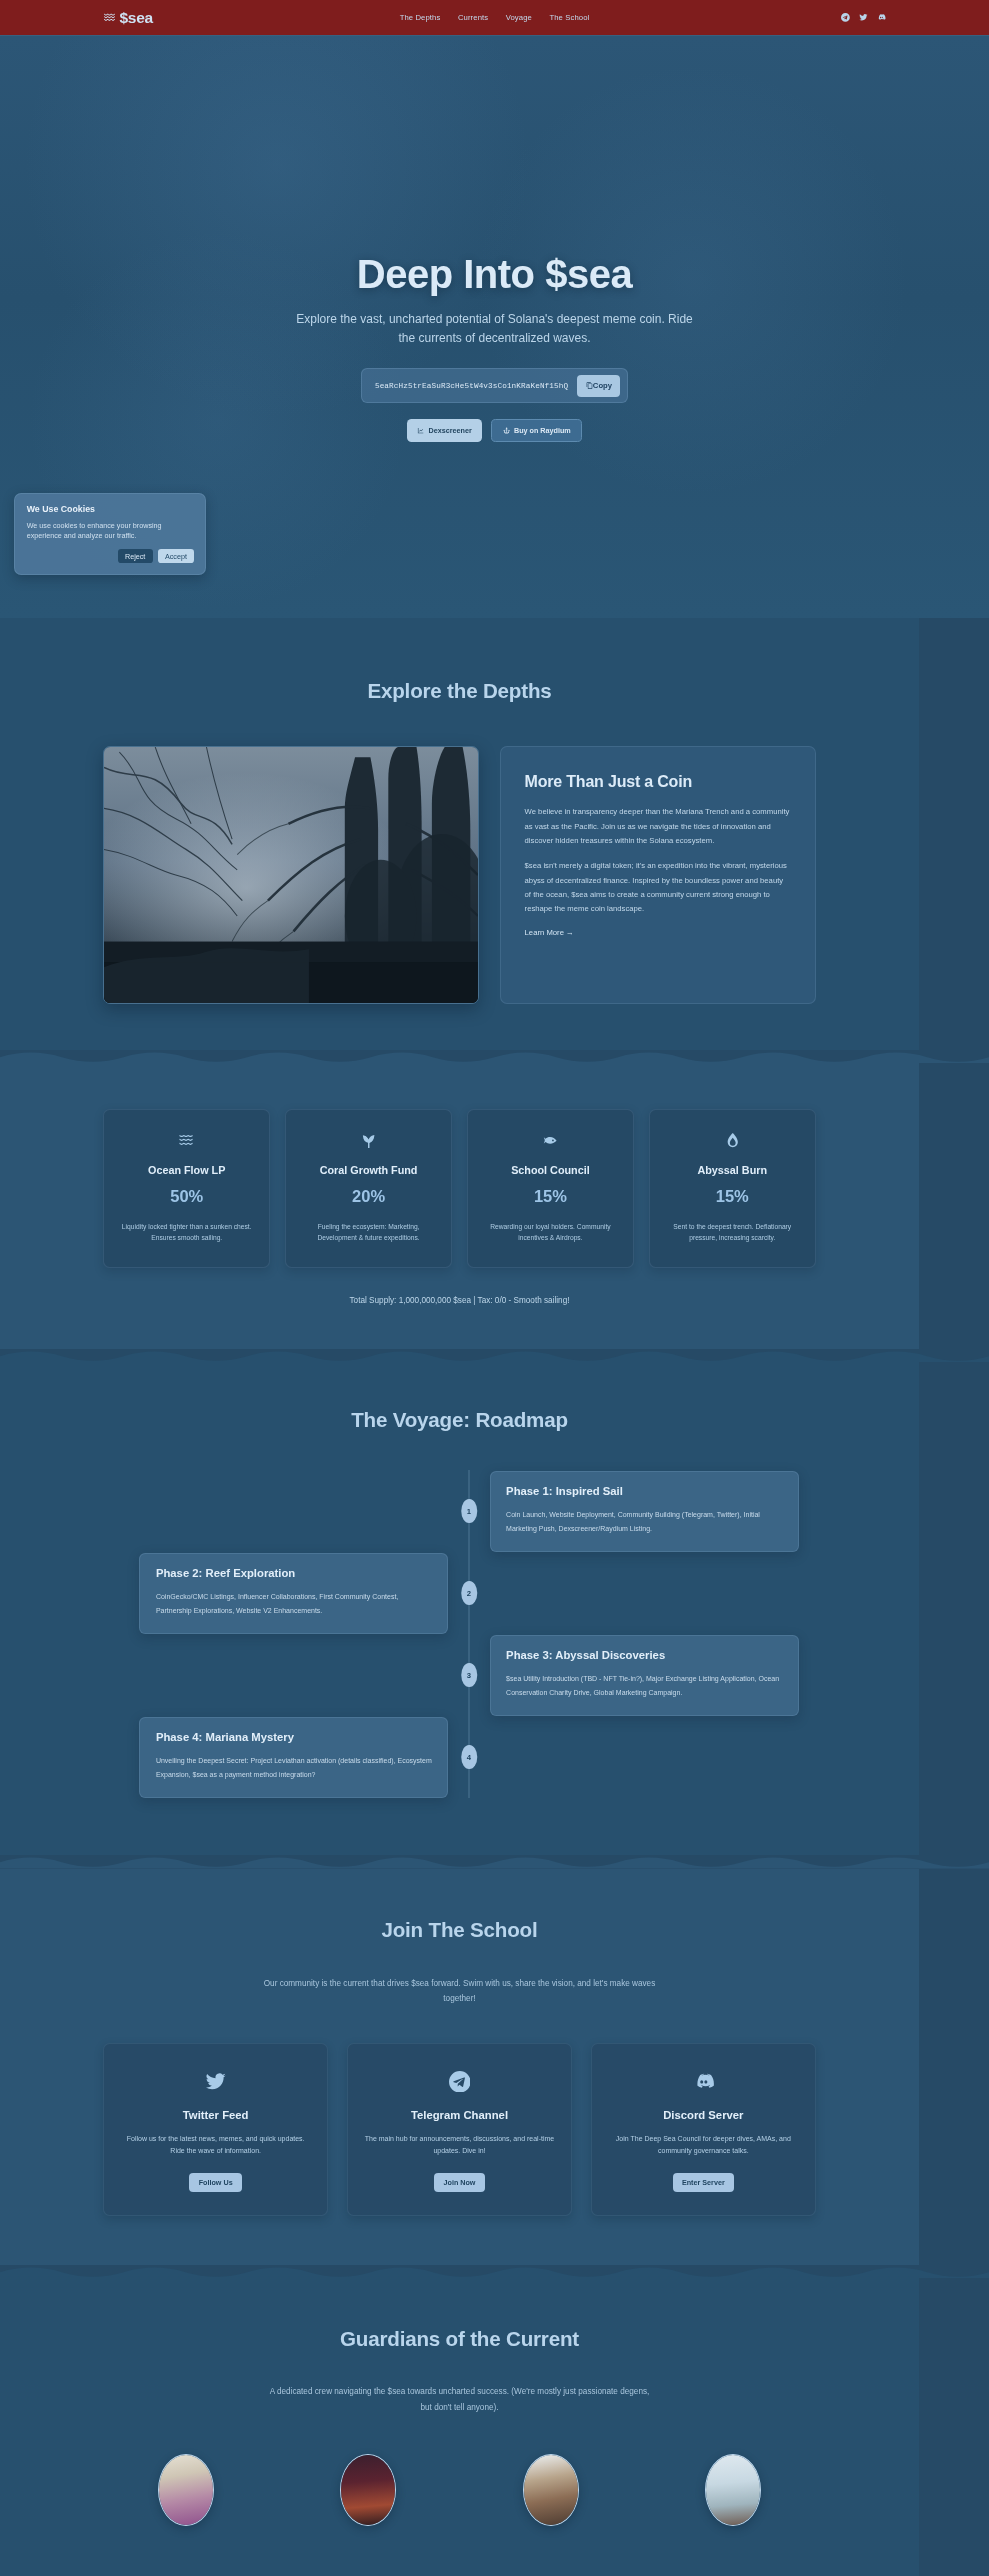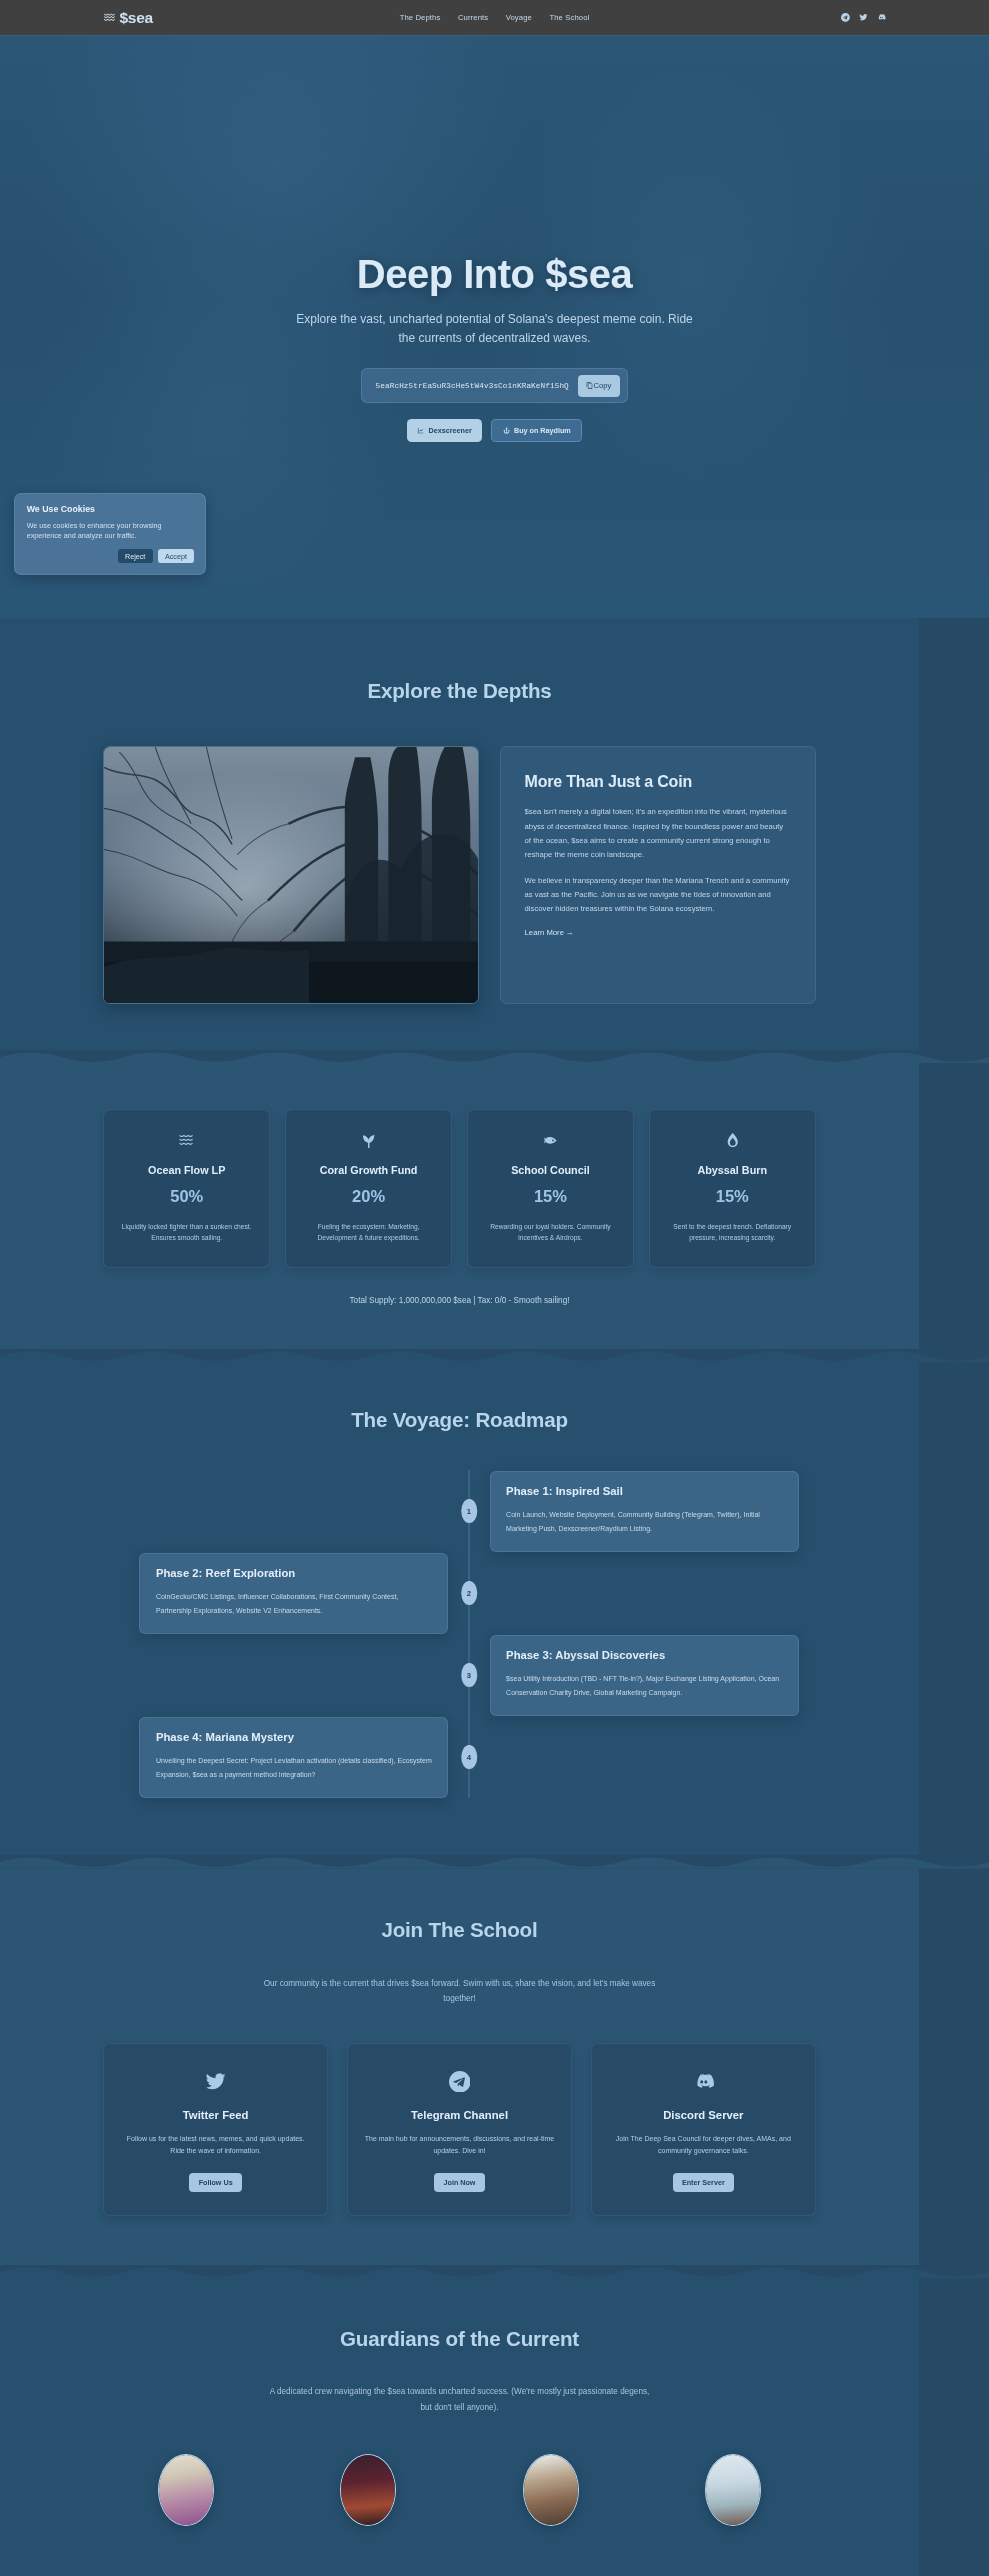--- a/index.html
+++ b/index.html
@@ -11,21 +11,21 @@
     -webkit-font-smoothing: antialiased;
   }
   body { width: 989px; overflow-x: hidden; }
 
   .page { width: 989px; position: relative; }
 
   
   .navbar {
     height: 36px;
     width: 989px;
-    background: #404040;
+    background: #7f1d1d;
     border-bottom: 0.5px solid #38617f;
     display: flex;
     align-items: center;
     position: relative;
   }
   .brand {
     display: flex; align-items: center; gap: 3.1px;
     margin-left: 103px;
   }
   .brand .wave-ico { width: 13.4px; height: 13.4px; display:block; }
@@ -78,21 +78,21 @@
   }
   .ca-addr {
     font-family: "Liberation Mono", monospace;
     font-size: 7.7px; color: #dbe9f6; letter-spacing: 0.1px;
   }
   .copy-btn {
     background: #a9c8e2; color: #214463;
     border: none; border-radius: 4.1px;
     height: 21.6px; padding: 0 8.2px;
     display: flex; align-items: center; gap: 0;
-    font-size: 7.7px; font-weight: 400; cursor: pointer;
+    font-size: 7.7px; font-weight: 700; cursor: pointer;
   }
   .copy-btn svg { width: 7.2px; height: 7.2px; fill: #214463; }
   .hero-btns { display: flex; gap: 9.3px; }
   .btn-light, .btn-outline {
     height: 23px; border-radius: 4.6px; display: flex; align-items: center;
     gap: 4.1px; padding: 0 10.3px; font-size: 7.2px; font-weight: 600; cursor: pointer;
     border: none;
   }
   .btn-light { background: #b4d0e7; color: #22455f; }
   .btn-outline { background: #3d6b91; color: #dce9f5; border: 0.5px solid #5d8bb0; }
@@ -365,22 +365,22 @@
           <rect y="380" width="730" height="120" fill="#131d25"></rect>
           <rect y="420" width="730" height="80" fill="#0e171e"></rect>
           <g fill="#1a262f" opacity=".9">
             <path d="M0 430 C80 400 140 420 200 400 C260 380 320 410 400 395 L400 500 L0 500 Z"></path>
           </g>
         </svg>
       </div>
 
       <div class="depths-card">
         <h3>More Than Just a Coin</h3>
+        <p>We believe in transparency deeper than the Mariana Trench and a community as vast as the Pacific. Join us as we navigate the tides of innovation and discover hidden treasures within the Solana ecosystem.</p>
         <p>$sea isn't merely a digital token; it's an expedition into the vibrant, mysterious abyss of decentralized finance. Inspired by the boundless power and beauty of the ocean, $sea aims to create a community current strong enough to reshape the meme coin landscape.</p>
-        <p>We believe in transparency deeper than the Mariana Trench and a community as vast as the Pacific. Join us as we navigate the tides of innovation and discover hidden treasures within the Solana ecosystem.</p>
         <a class="learn" href="#">Learn More  →</a>
       </div>
     </div>
   </div>
 
   <svg class="wave-div" viewBox="0 0 1920 26" preserveAspectRatio="none">
     <path d="M0 14 C40 2 80 2 120 14 C160 26 200 26 240 14 C280 2 320 2 360 14 C400 26 440 26 480 14 C520 2 560 2 600 14 C640 26 680 26 720 14 C760 2 800 2 840 14 C880 26 920 26 960 14 C1000 2 1040 2 1080 14 C1120 26 1160 26 1200 14 C1240 2 1280 2 1320 14 C1360 26 1400 26 1440 14 C1480 2 1520 2 1560 14 C1600 26 1640 26 1680 14 C1720 2 1760 2 1800 14 C1840 26 1880 26 1920 14 L1920 26 L0 26 Z" fill="#2c5574"></path>
   </svg>
 
   <div class="section tok">

